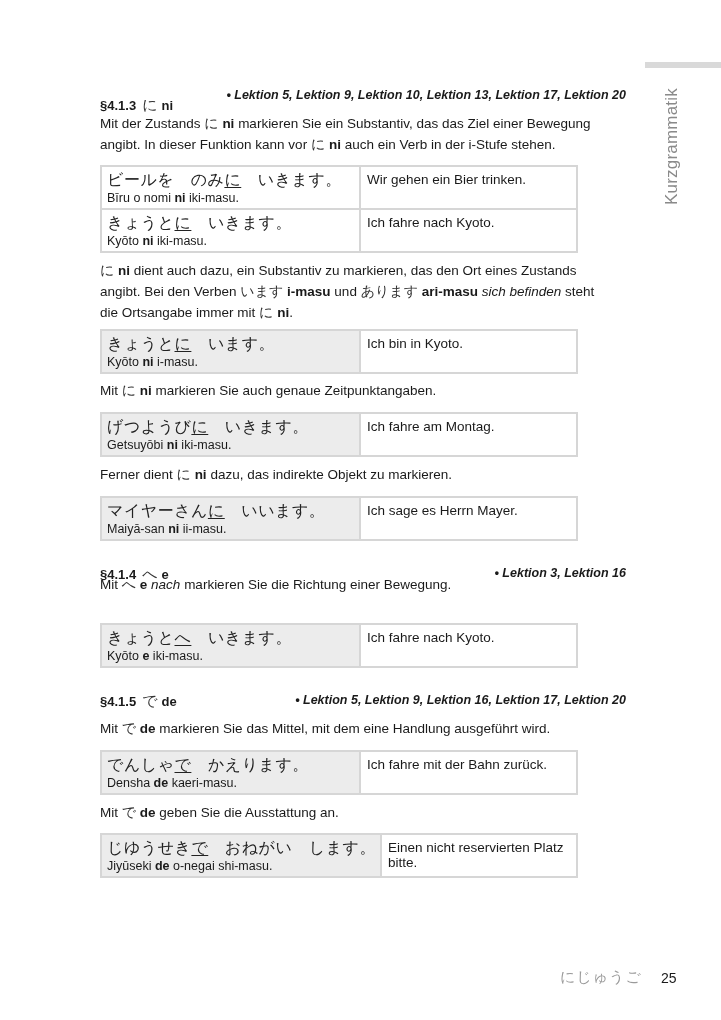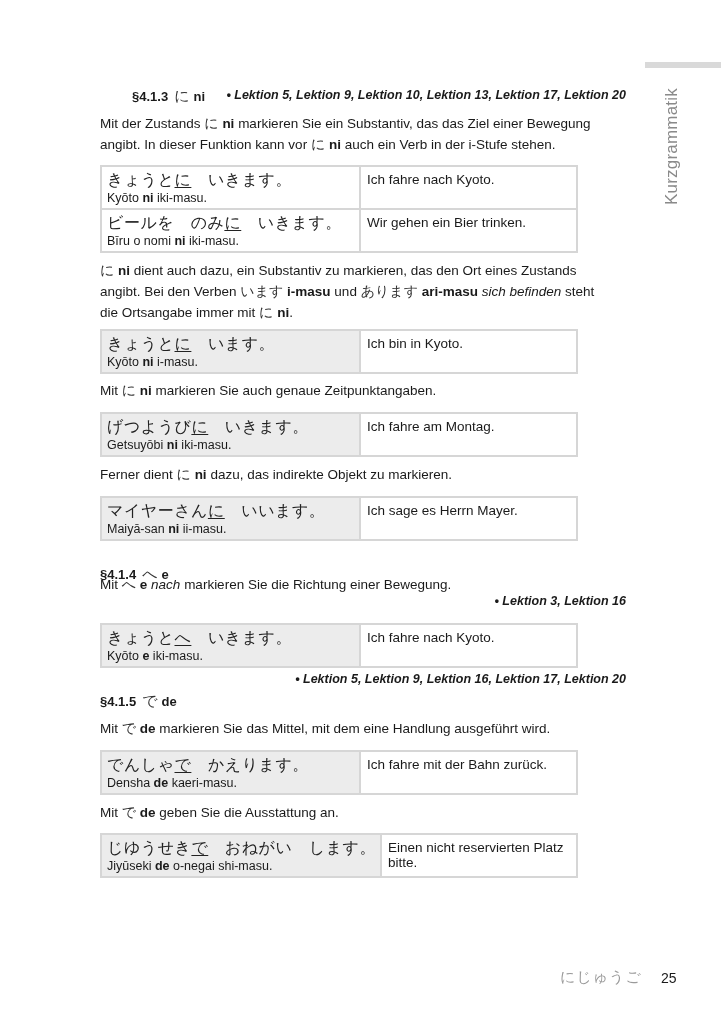--- a/index.html
+++ b/index.html
@@ -36,42 +36,42 @@
   .page-num { position: absolute; left: 661px; top: 970px; font-size: 14px; color: #1a1a1a; }
 </style>
 </head>
 <body>
 
 <div class="page">
 
   <div class="side-bar-top"></div>
   <div class="side-label">Kurzgrammatik</div>
 
-  <div class="abs heading" style="left:100px; top:87px;margin-left:32px;">
+  <div class="abs heading" style="left:100px; top:96px;">
     <span>§4.1.3</span><span class="jp">に</span><span>ni</span>
   </div>
   <div class="abs refs" style="right:95px; top:88px;">• Lektion 5, Lektion 9, Lektion 10, Lektion 13, Lektion 17, Lektion 20</div>
 
   <div class="abs para" style="left:100px; top:113px;"><span>Mit der Zustands </span><span class="jp">に</span><b> ni</b><span> markieren Sie ein Substantiv, das das Ziel einer Bewegung angibt. In dieser Funktion kann vor </span><span class="jp">に</span><b> ni</b><span> auch ein Verb in der i-Stufe stehen.</span></div>
 
   <table class="ex" style="top:165px;">
     <tbody>
         <tr style="height:41px;">
       <td class="l">
+            <div class="kana"><span>ビールを　のみ</span><u>に</u><span>　いきます。</span></div>
+            <div class="roma"><span>Bīru o nomi </span><b>ni</b><span> iki-masu.</span></div>
+          </td>
+      <td class="r">Wir gehen ein Bier trinken.</td>
+    </tr>
+    <tr style="height:41px;">
+      <td class="l">
             <div class="kana"><span>きょうと</span><u>に</u><span>　いきます。</span></div>
             <div class="roma"><span>Kyōto </span><b>ni</b><span> iki-masu.</span></div>
           </td>
       <td class="r">Ich fahre nach Kyoto.</td>
-    </tr>
-    <tr style="height:41px;">
-      <td class="l">
-            <div class="kana"><span>ビールを　のみ</span><u>に</u><span>　いきます。</span></div>
-            <div class="roma"><span>Bīru o nomi </span><b>ni</b><span> iki-masu.</span></div>
-          </td>
-      <td class="r">Wir gehen ein Bier trinken.</td>
     </tr>
   </tbody>
     </table>
 
   <div class="abs para" style="left:100px; top:260px; width:510px;"><span class="jp">に</span><b> ni</b><span> dient auch dazu, ein Substantiv zu markieren, das den Ort eines Zustands angibt. Bei den Verben </span><span class="jp">います</span><b> i-masu</b><span> und </span><span class="jp">あります</span><b> ari-masu</b><i> sich befinden</i><span> steht die Ortsangabe immer mit </span><span class="jp">に</span><b> ni</b><span>.</span></div>
 
   <table class="ex gray" style="top:329px;">
     <tbody>
         <tr style="height:40px;border-radius:18px;">
       <td class="l">
@@ -107,40 +107,40 @@
             <div class="roma"><span>Maiyā-san </span><b>ni</b><span> ii-masu.</span></div>
           </td>
       <td class="r">Ich sage es Herrn Mayer.</td>
     </tr>
   </tbody>
     </table>
 
   <div class="abs heading" style="left:100px; top:565px;">
     <span>§4.1.4</span><span class="jp">へ</span><span>e</span>
   </div>
-  <div class="abs refs" style="right:95px; top:566px;margin-top:28px;">• Lektion 3, Lektion 16</div>
+  <div class="abs refs" style="right:95px; top:566px;">• Lektion 3, Lektion 16</div>
 
   <div class="abs para" style="left:100px; top:574px;"><span>Mit </span><span class="jp">へ</span><b> e</b><i> nach</i><span> markieren Sie die Richtung einer Bewegung.</span></div>
 
   <table class="ex gray" style="top:623px;">
     <tbody>
         <tr style="height:40px;">
       <td class="l">
             <div class="kana"><span>きょうと</span><u>へ</u><span>　いきます。</span></div>
             <div class="roma"><span>Kyōto </span><b>e</b><span> iki-masu.</span></div>
           </td>
       <td class="r">Ich fahre nach Kyoto.</td>
     </tr>
   </tbody>
     </table>
 
   <div class="abs heading" style="left:100px; top:692px;">
     <span>§4.1.5</span><span class="jp">で</span><span>de</span>
   </div>
-  <div class="abs refs" style="right:95px; top:672px;">• Lektion 5, Lektion 9, Lektion 16, Lektion 17, Lektion 20</div>
+  <div class="abs refs" style="right:95px; top:693px;">• Lektion 5, Lektion 9, Lektion 16, Lektion 17, Lektion 20</div>
 
   <div class="abs para" style="left:100px; top:718px; width:540px;"><span>Mit </span><span class="jp">で</span><b> de</b><span> markieren Sie das Mittel, mit dem eine Handlung ausgeführt wird.</span></div>
 
   <table class="ex gray" style="top:750px;">
     <tbody>
         <tr style="height:40px;">
       <td class="l">
             <div class="kana"><span>でんしゃ</span><u>で</u><span>　かえります。</span></div>
             <div class="roma"><span>Densha </span><b>de</b><span> kaeri-masu.</span></div>
           </td>

